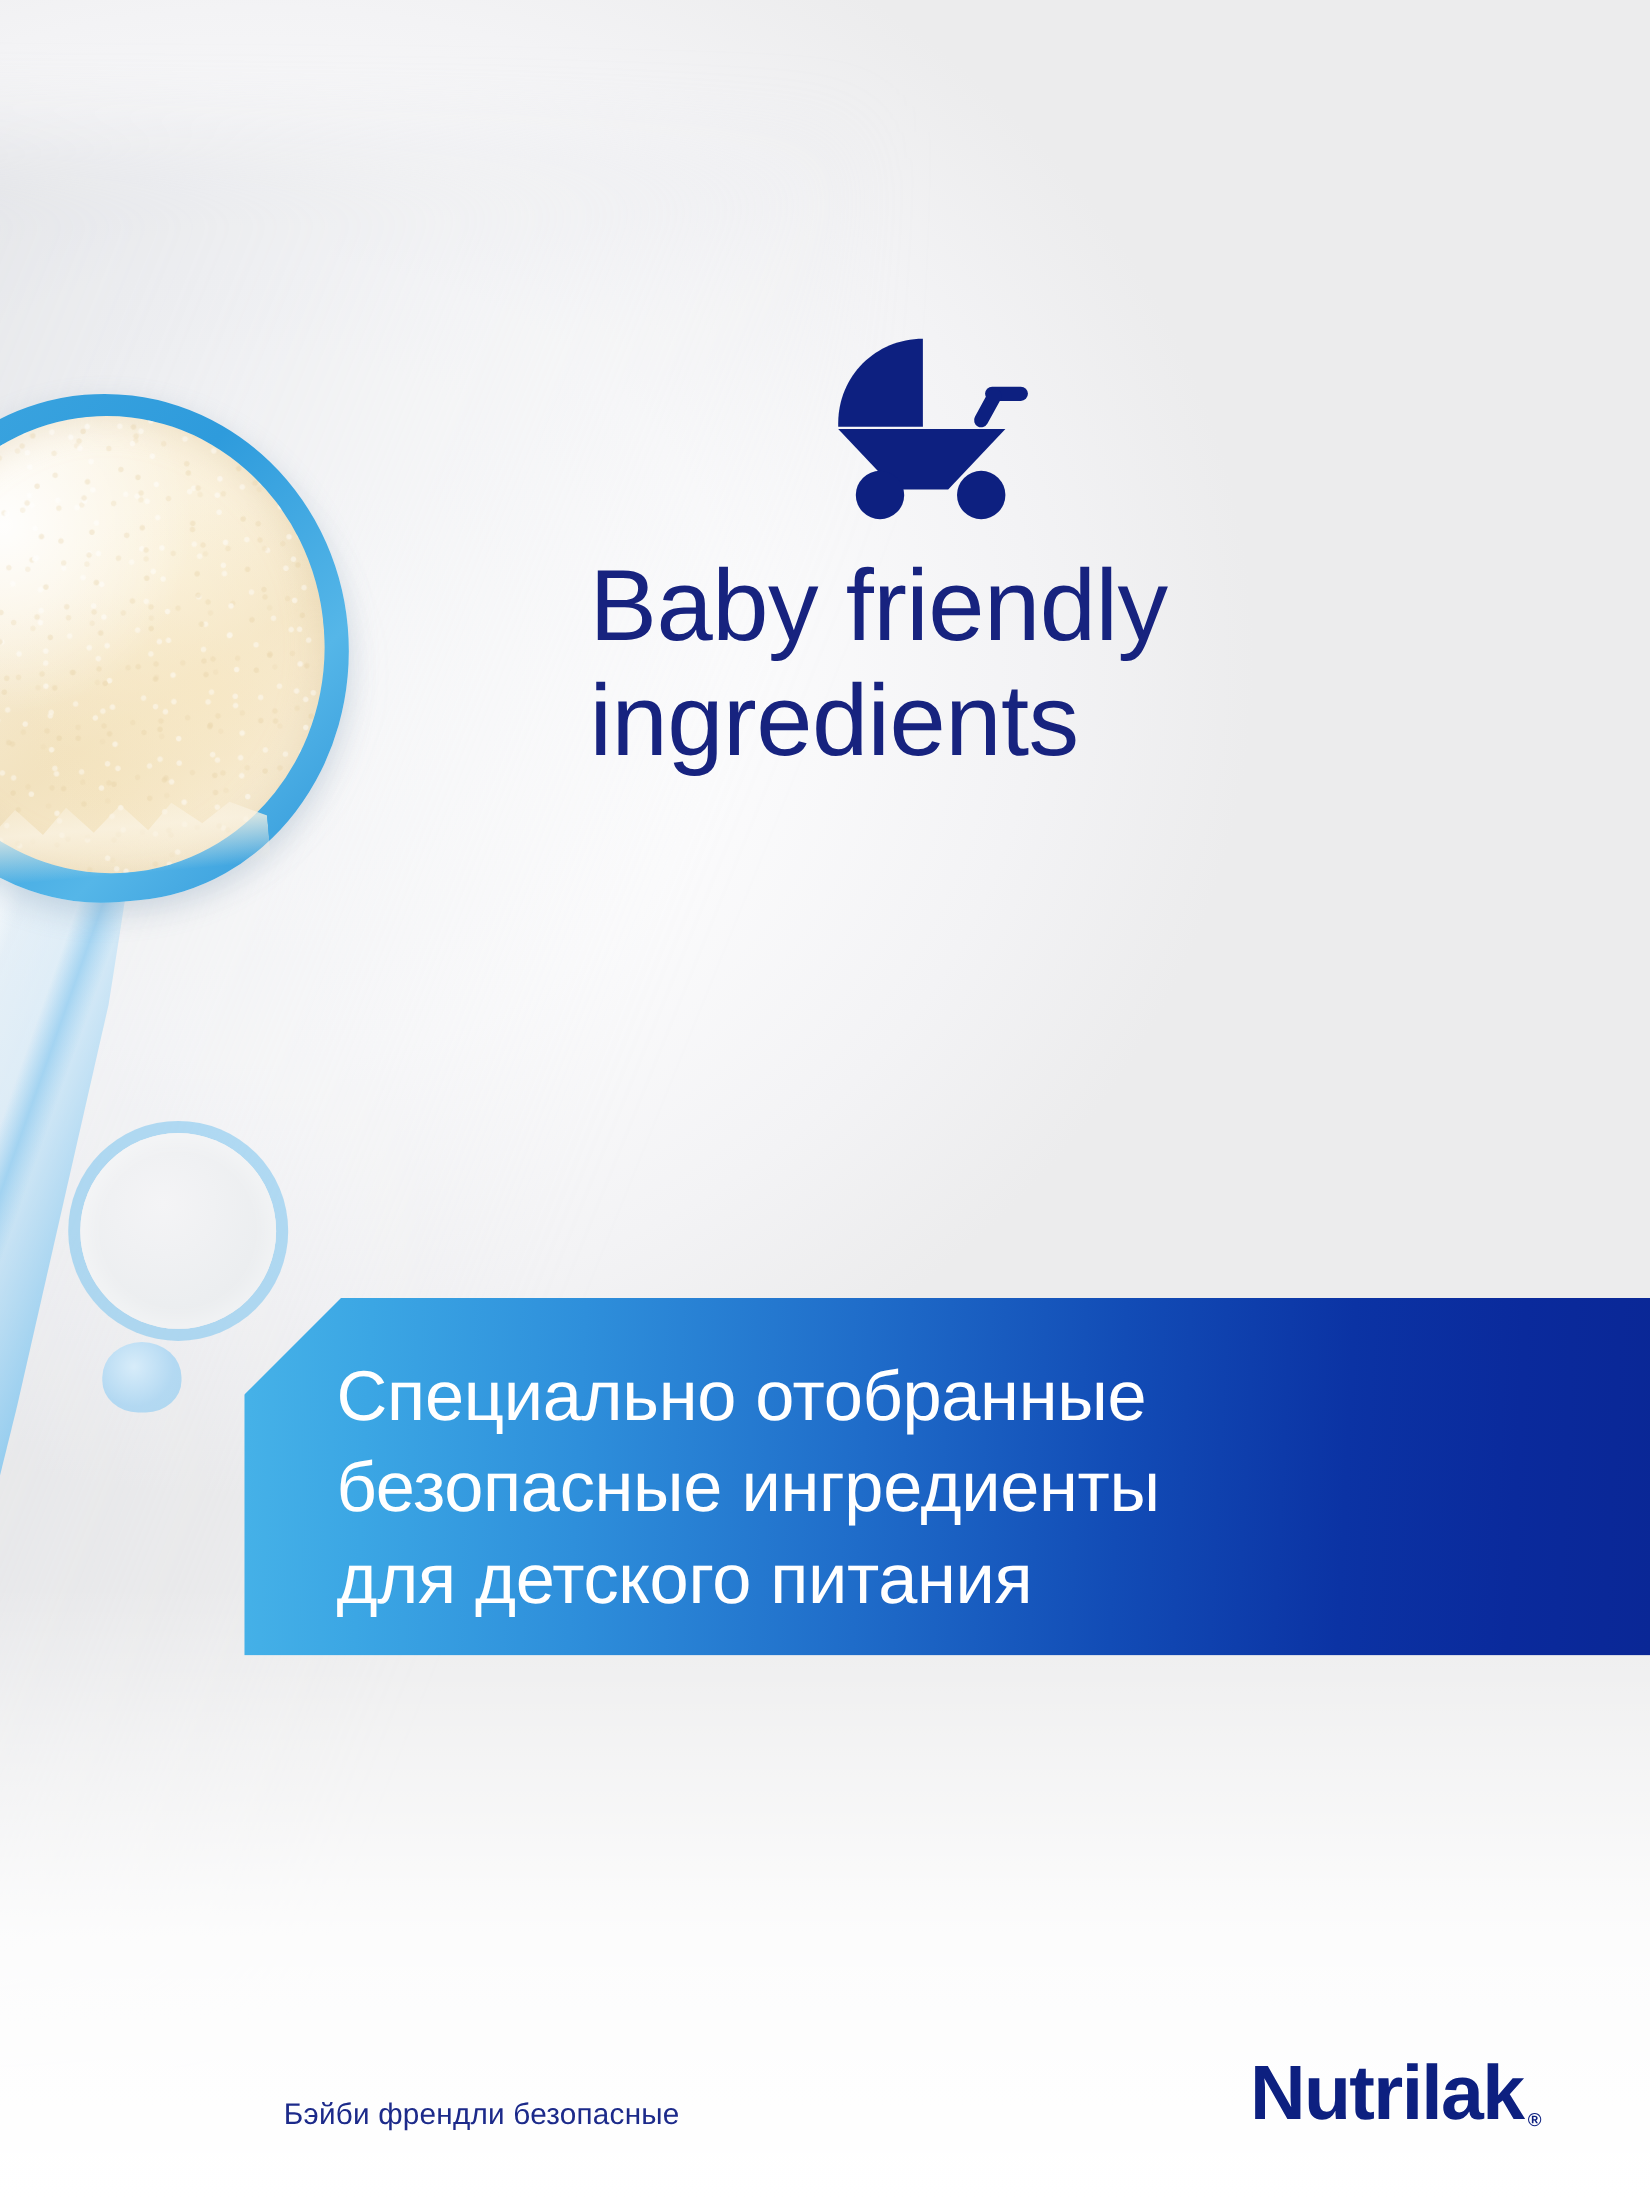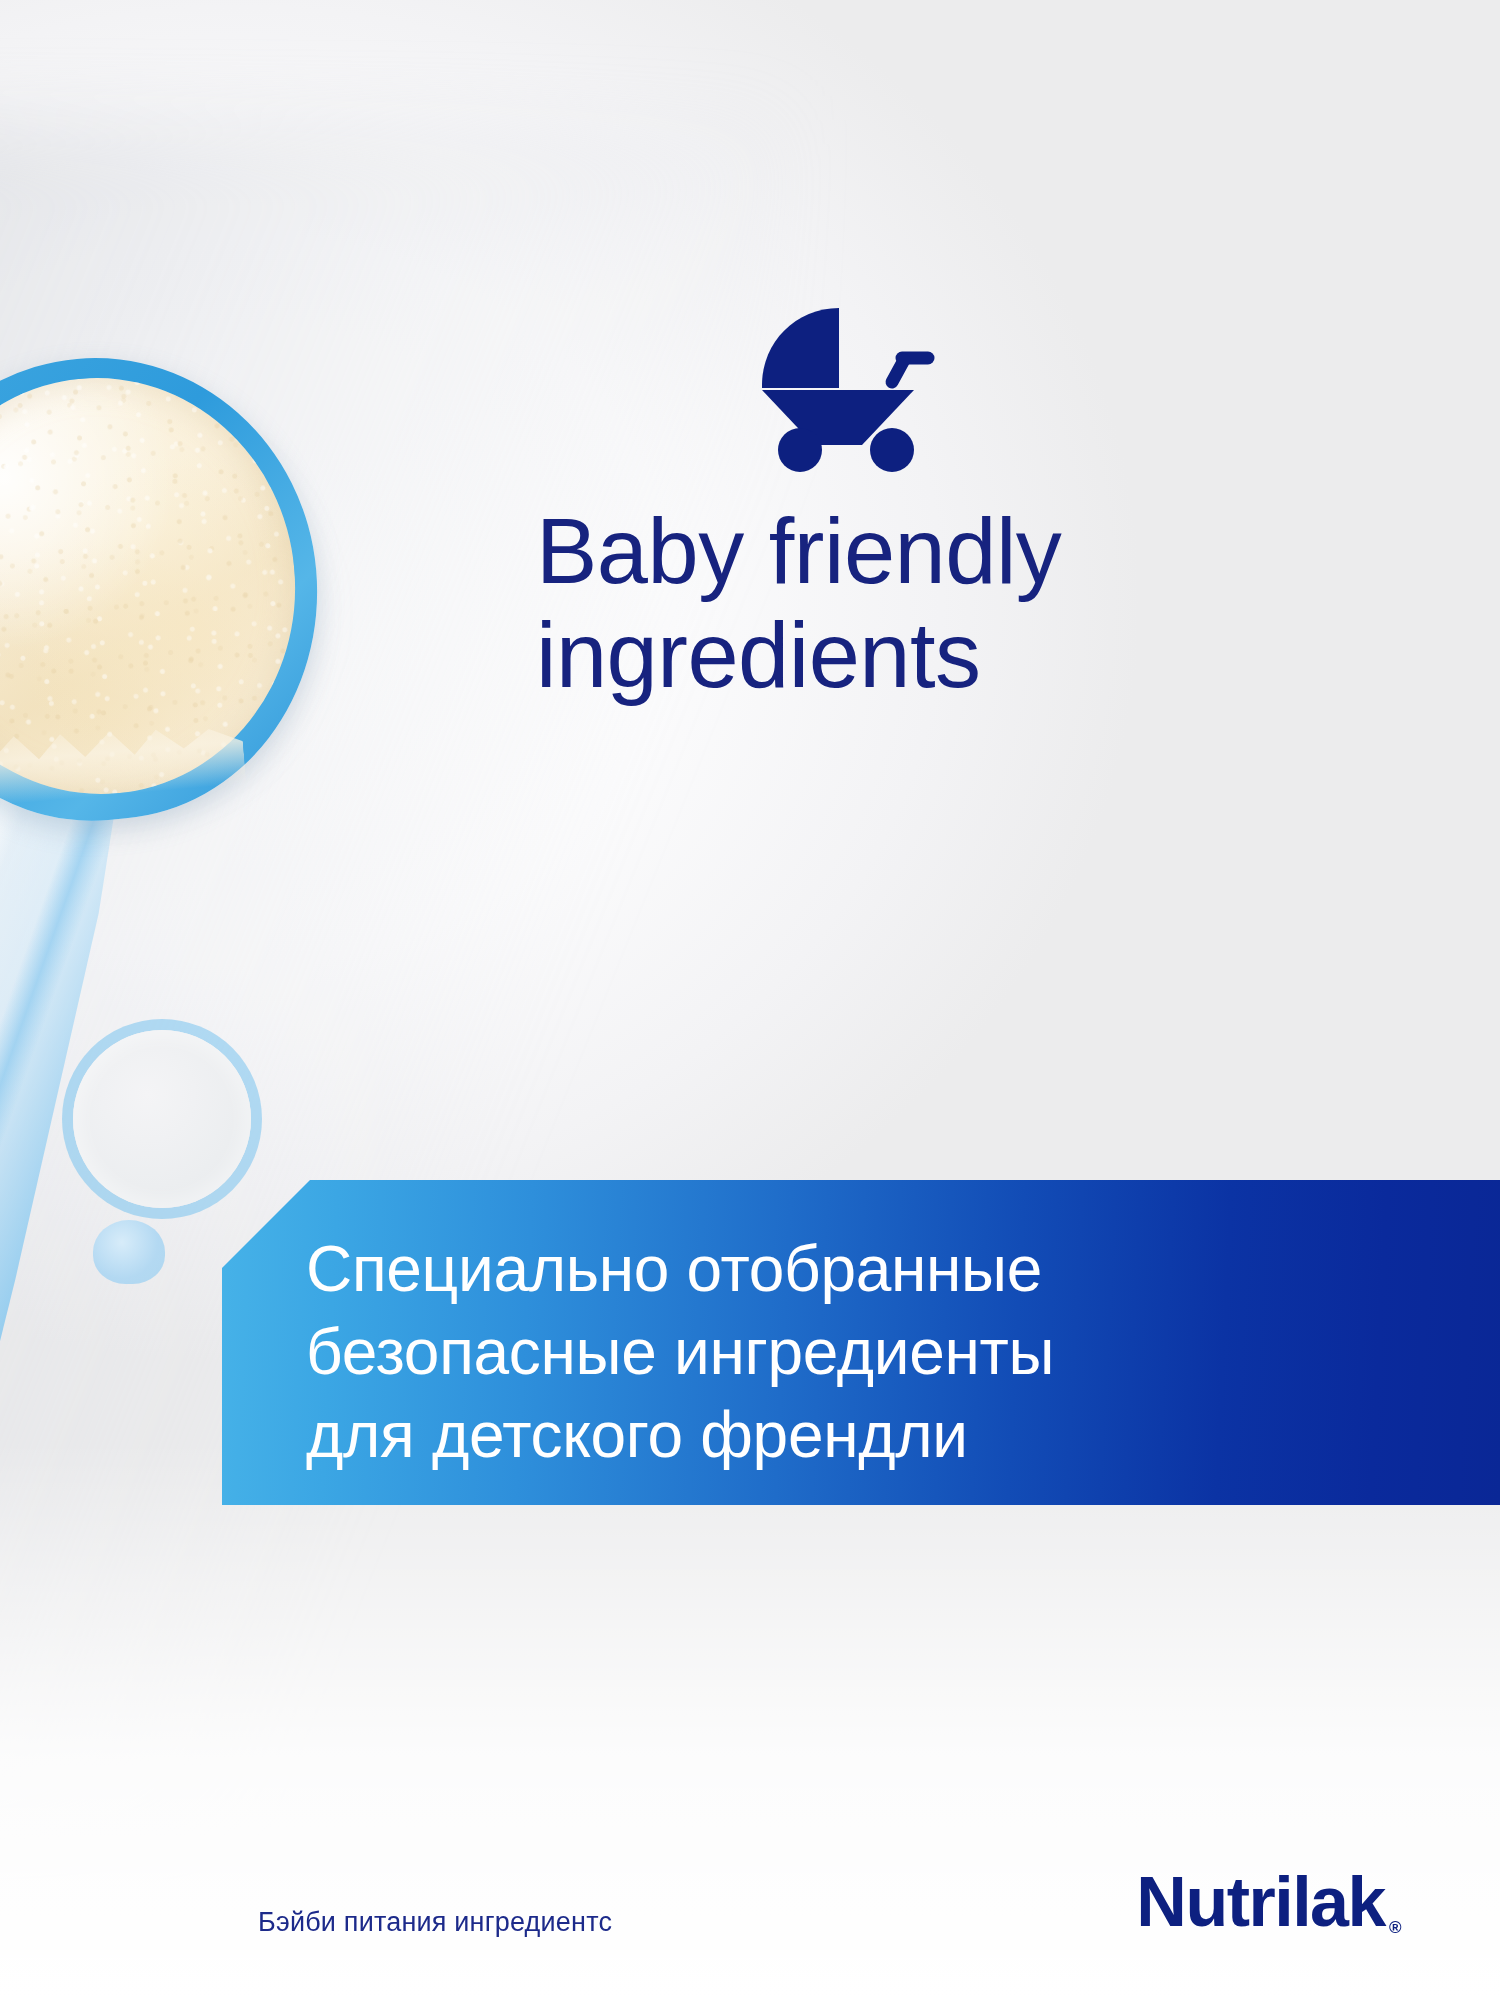--- a/index.html
+++ b/index.html
@@ -284,22 +284,22 @@
       <circle cx="150" cy="148" r="22" fill="#0D2080"></circle>
     </svg>
   </div>
 
   <div class="headline">Baby friendly
 ingredients</div>
 
   <div class="banner"></div>
   <div class="banner-text">Специально отобранные
 безопасные ингредиенты
-для детского френдли</div>
-
-  <div class="footer-caption">Бэйби питания ингредиентс</div>
+для детского питания</div>
+
+  <div class="footer-caption">Бэйби френдли безопасные</div>
 
   <div class="brand-logo">
     <span>Nutrilak</span>
     <span class="brand-reg">®</span>
   </div>
 
 </div>
 
 </body></html>

